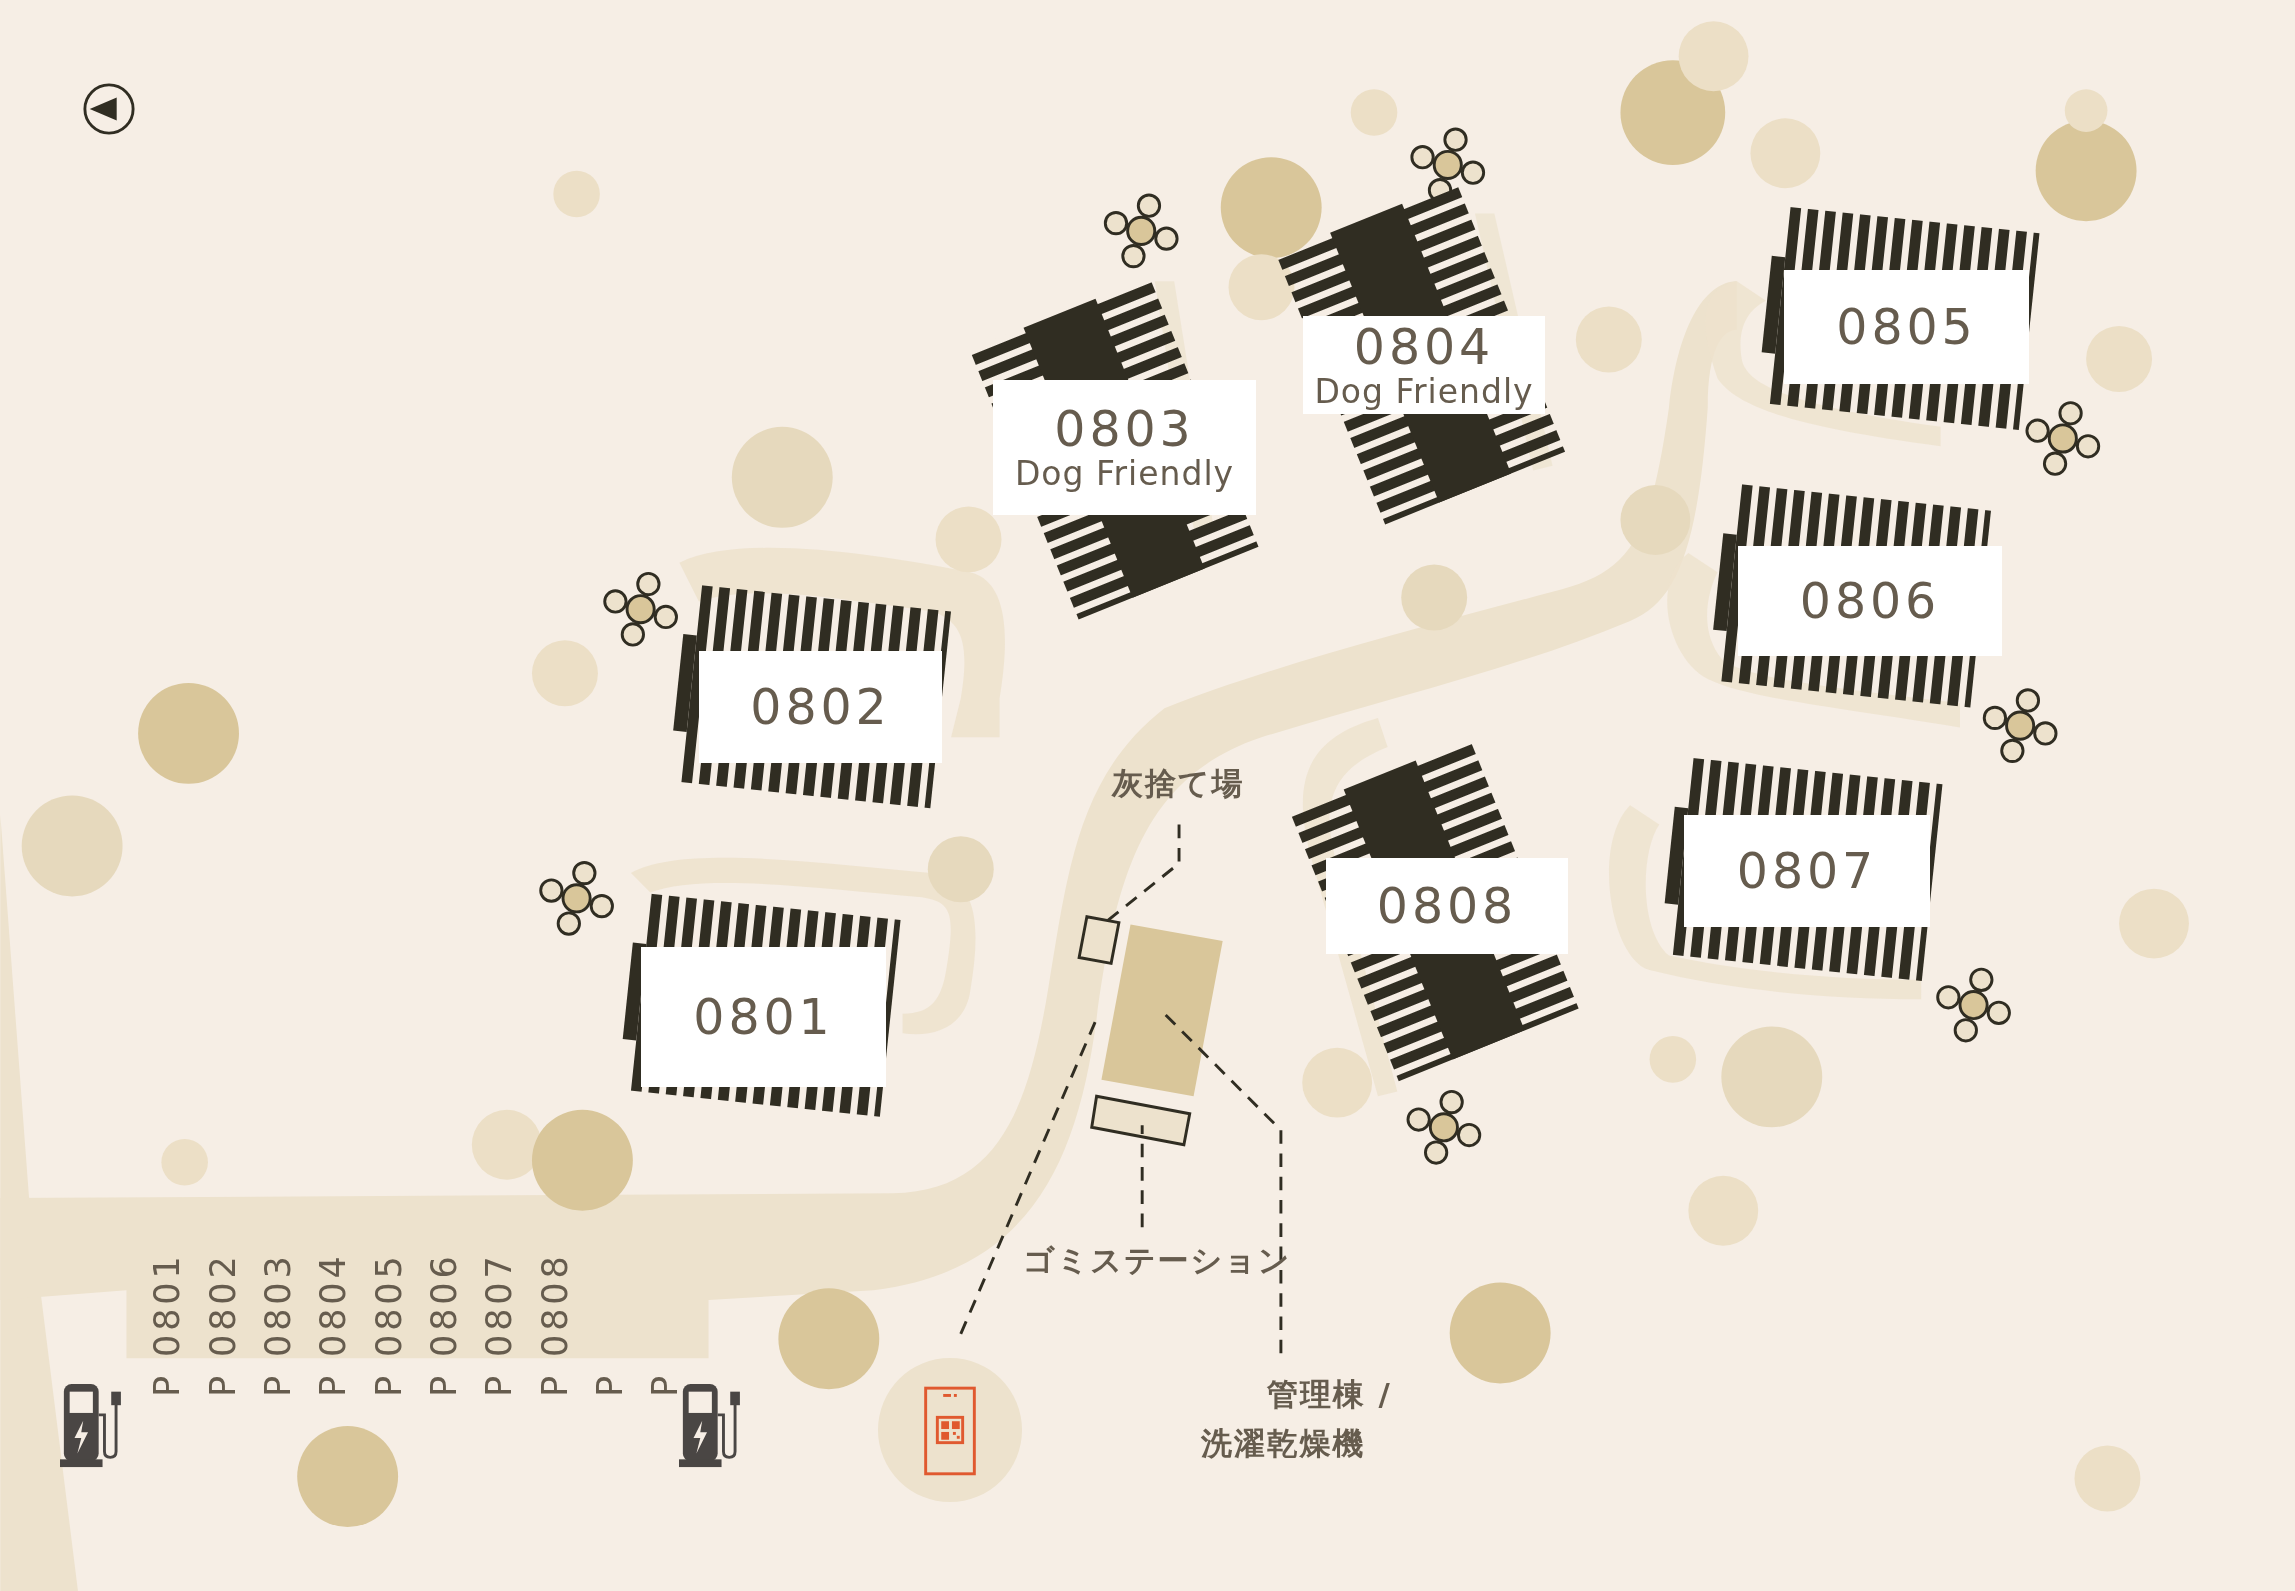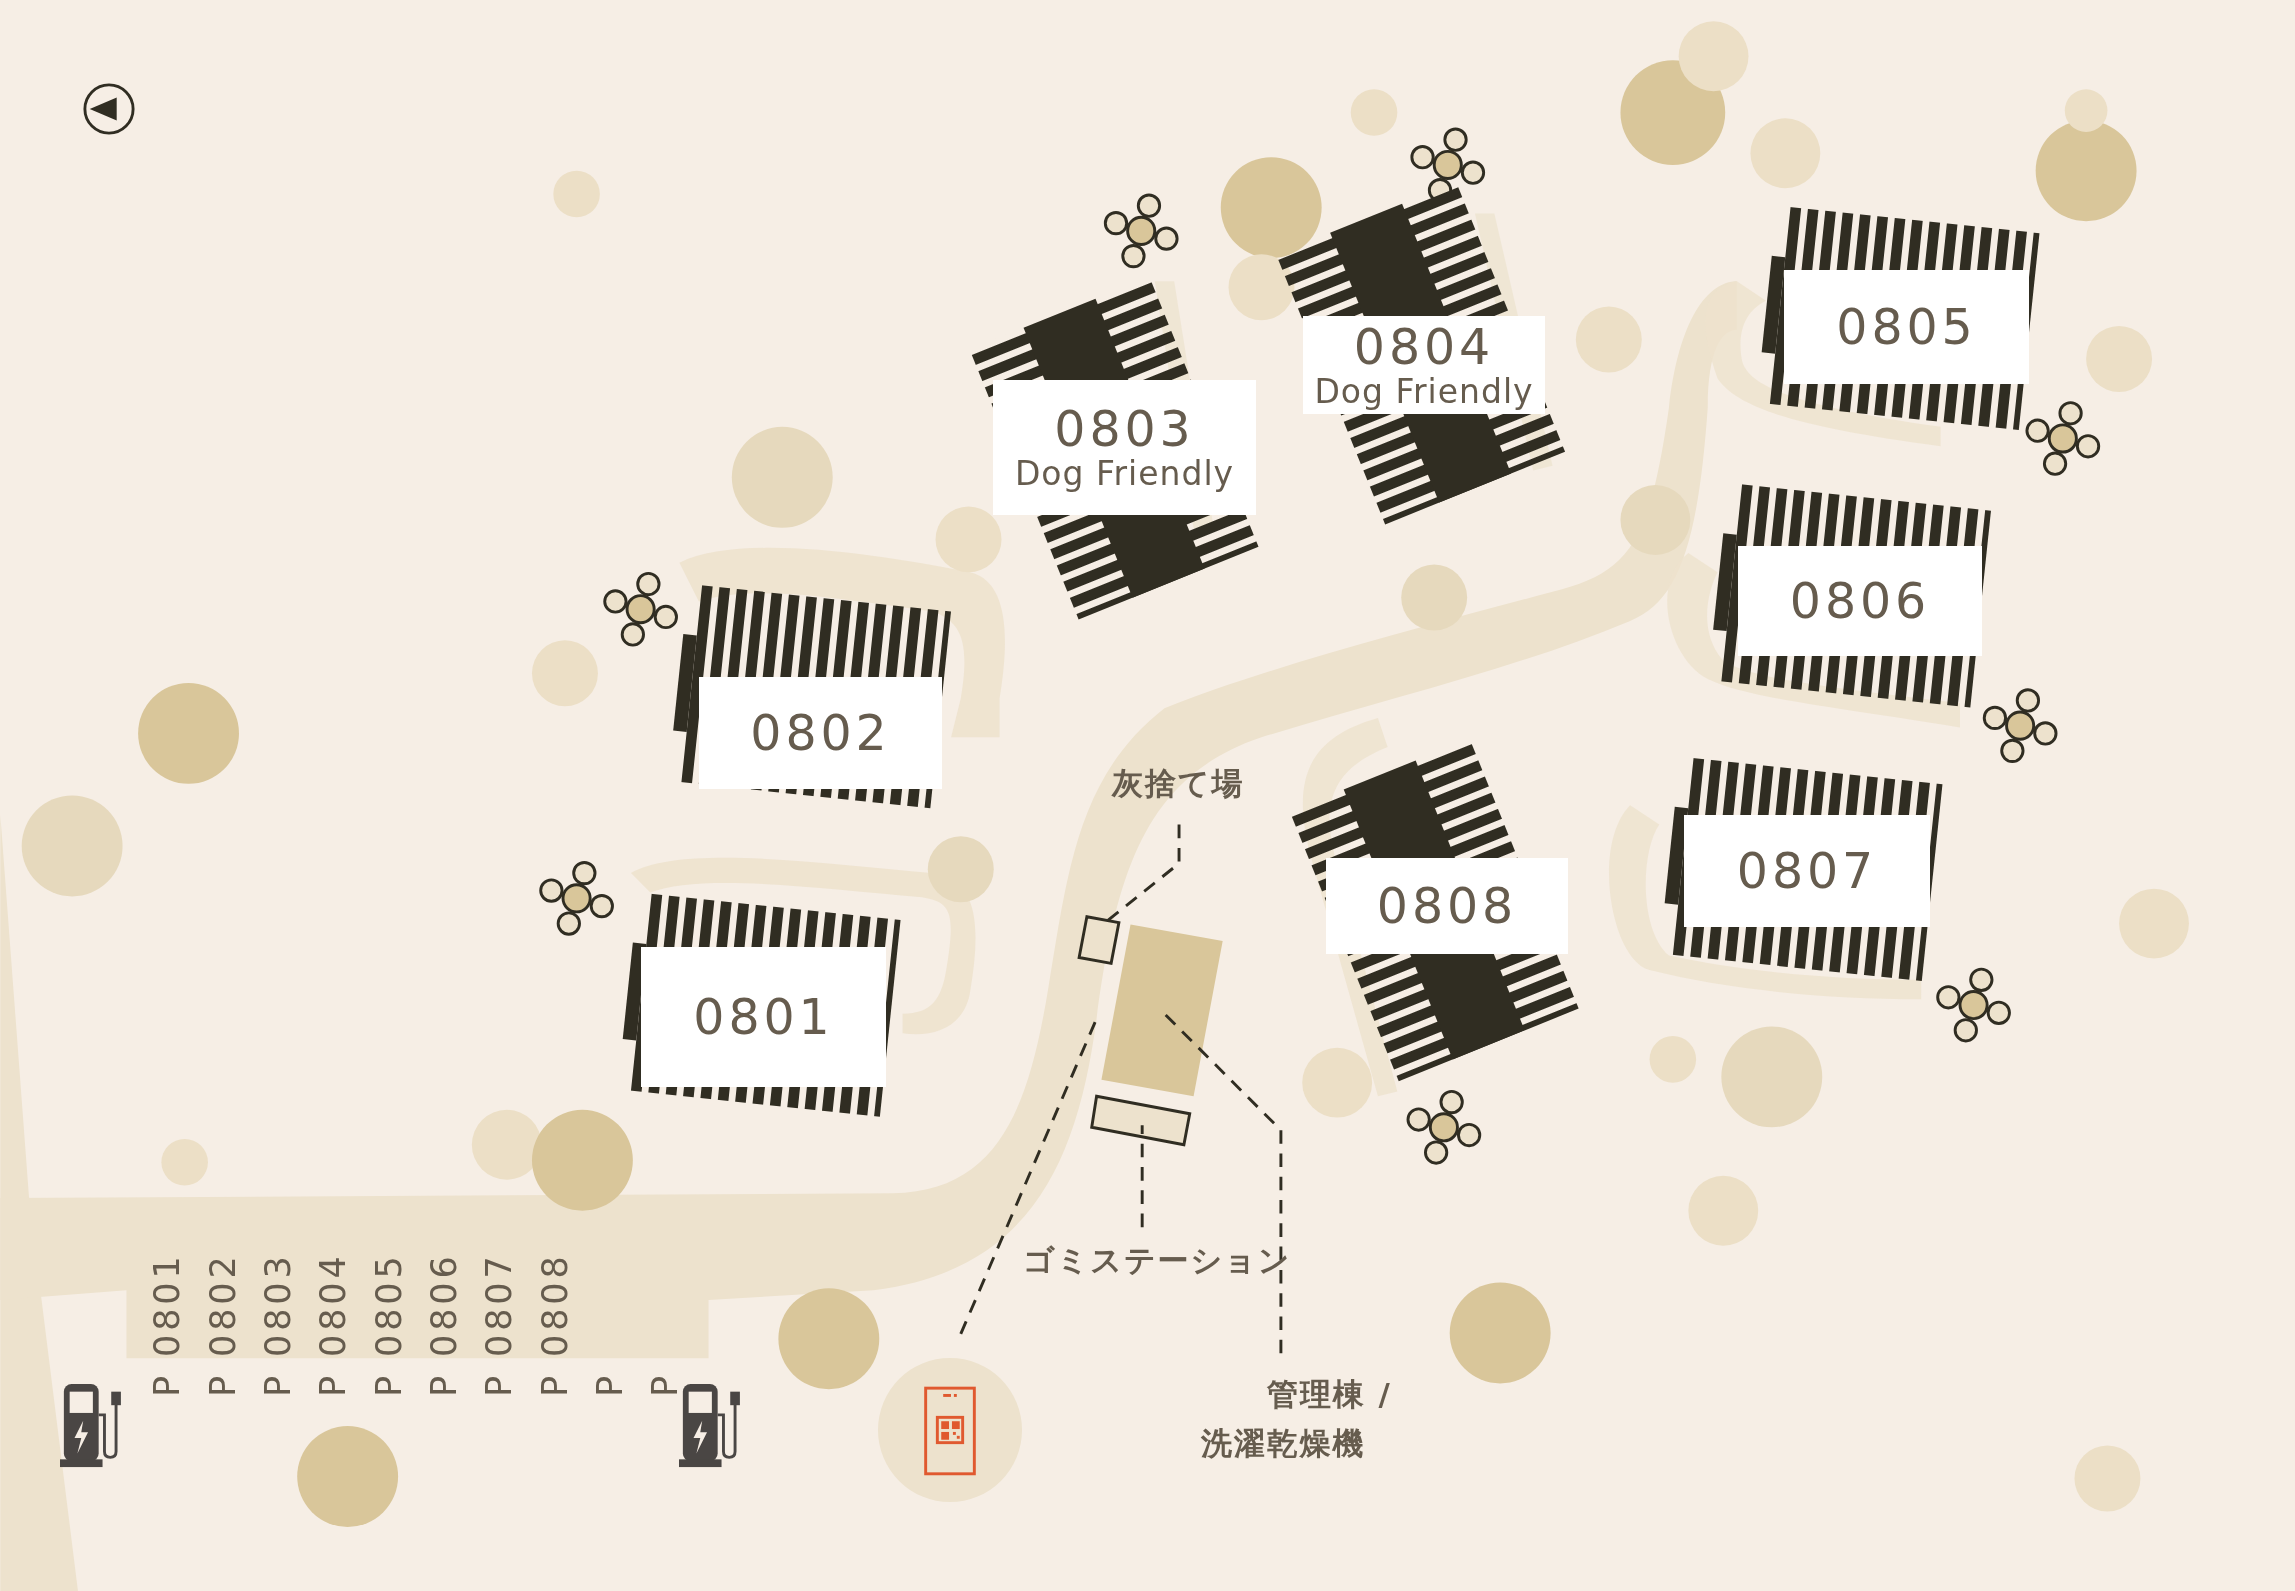--- a/index.html
+++ b/index.html
@@ -192,35 +192,35 @@
 <div class="back-btn">
   <svg width="54" height="54" viewBox="0 0 56 56">
     <circle cx="28" cy="28" r="25" fill="none" stroke="#302d22" stroke-width="3"></circle>
     <polygon points="8,28 36,16 36,40" fill="#302d22"></polygon>
   </svg>
 </div>
 
 <div class="label-box" style="left:641px;top:947px;width:245px;height:140px;">
   <span class="num">0801</span>
 </div>
-<div class="label-box" style="left:699px;top:651px;width:243px;height:112px;margin-top:26px;">
+<div class="label-box" style="left:699px;top:651px;width:243px;height:112px;">
   <span class="num">0802</span>
 </div>
 <div class="label-box" style="left:993px;top:380px;width:263px;height:135px;">
   <span class="num">0803</span>
   <span class="sub">Dog Friendly</span>
 </div>
 <div class="label-box" style="left:1303px;top:316px;width:242px;height:98px;">
   <span class="num">0804</span>
   <span class="sub">Dog Friendly</span>
 </div>
 <div class="label-box" style="left:1784px;top:270px;width:245px;height:114px;">
   <span class="num">0805</span>
 </div>
-<div class="label-box" style="left:1738px;top:546px;width:244px;height:110px;">
+<div class="label-box" style="left:1738px;top:546px;width:264px;height:110px;">
   <span class="num">0806</span>
 </div>
 <div class="label-box" style="left:1684px;top:815px;width:246px;height:112px;">
   <span class="num">0807</span>
 </div>
 <div class="label-box" style="left:1326px;top:858px;width:242px;height:96px;">
   <span class="num">0808</span>
 </div>
 
 <div class="text-label" style="left:1112px;top:763px;">灰捨て場</div>

